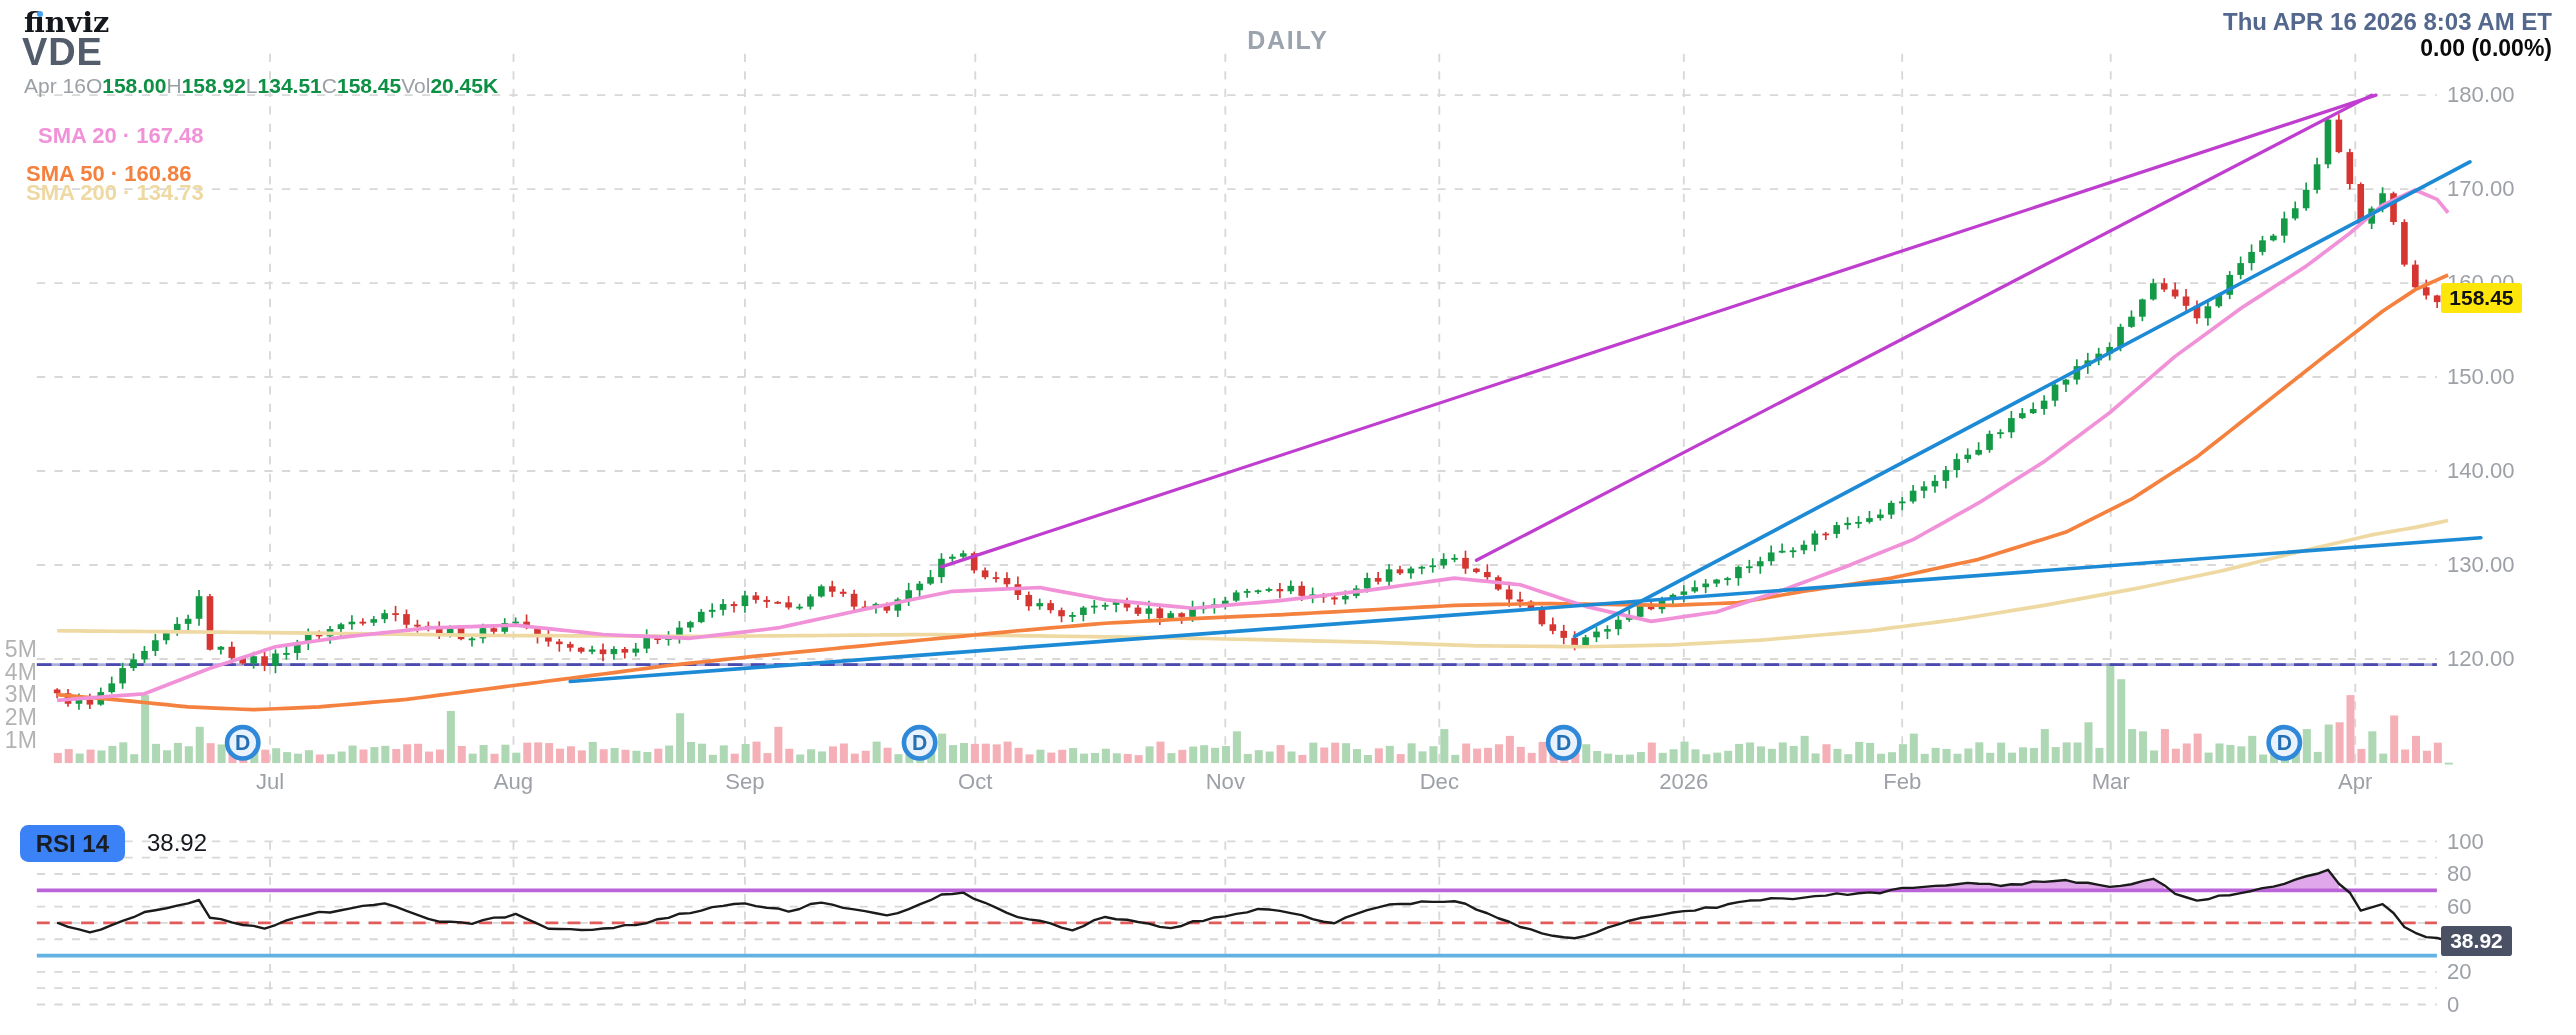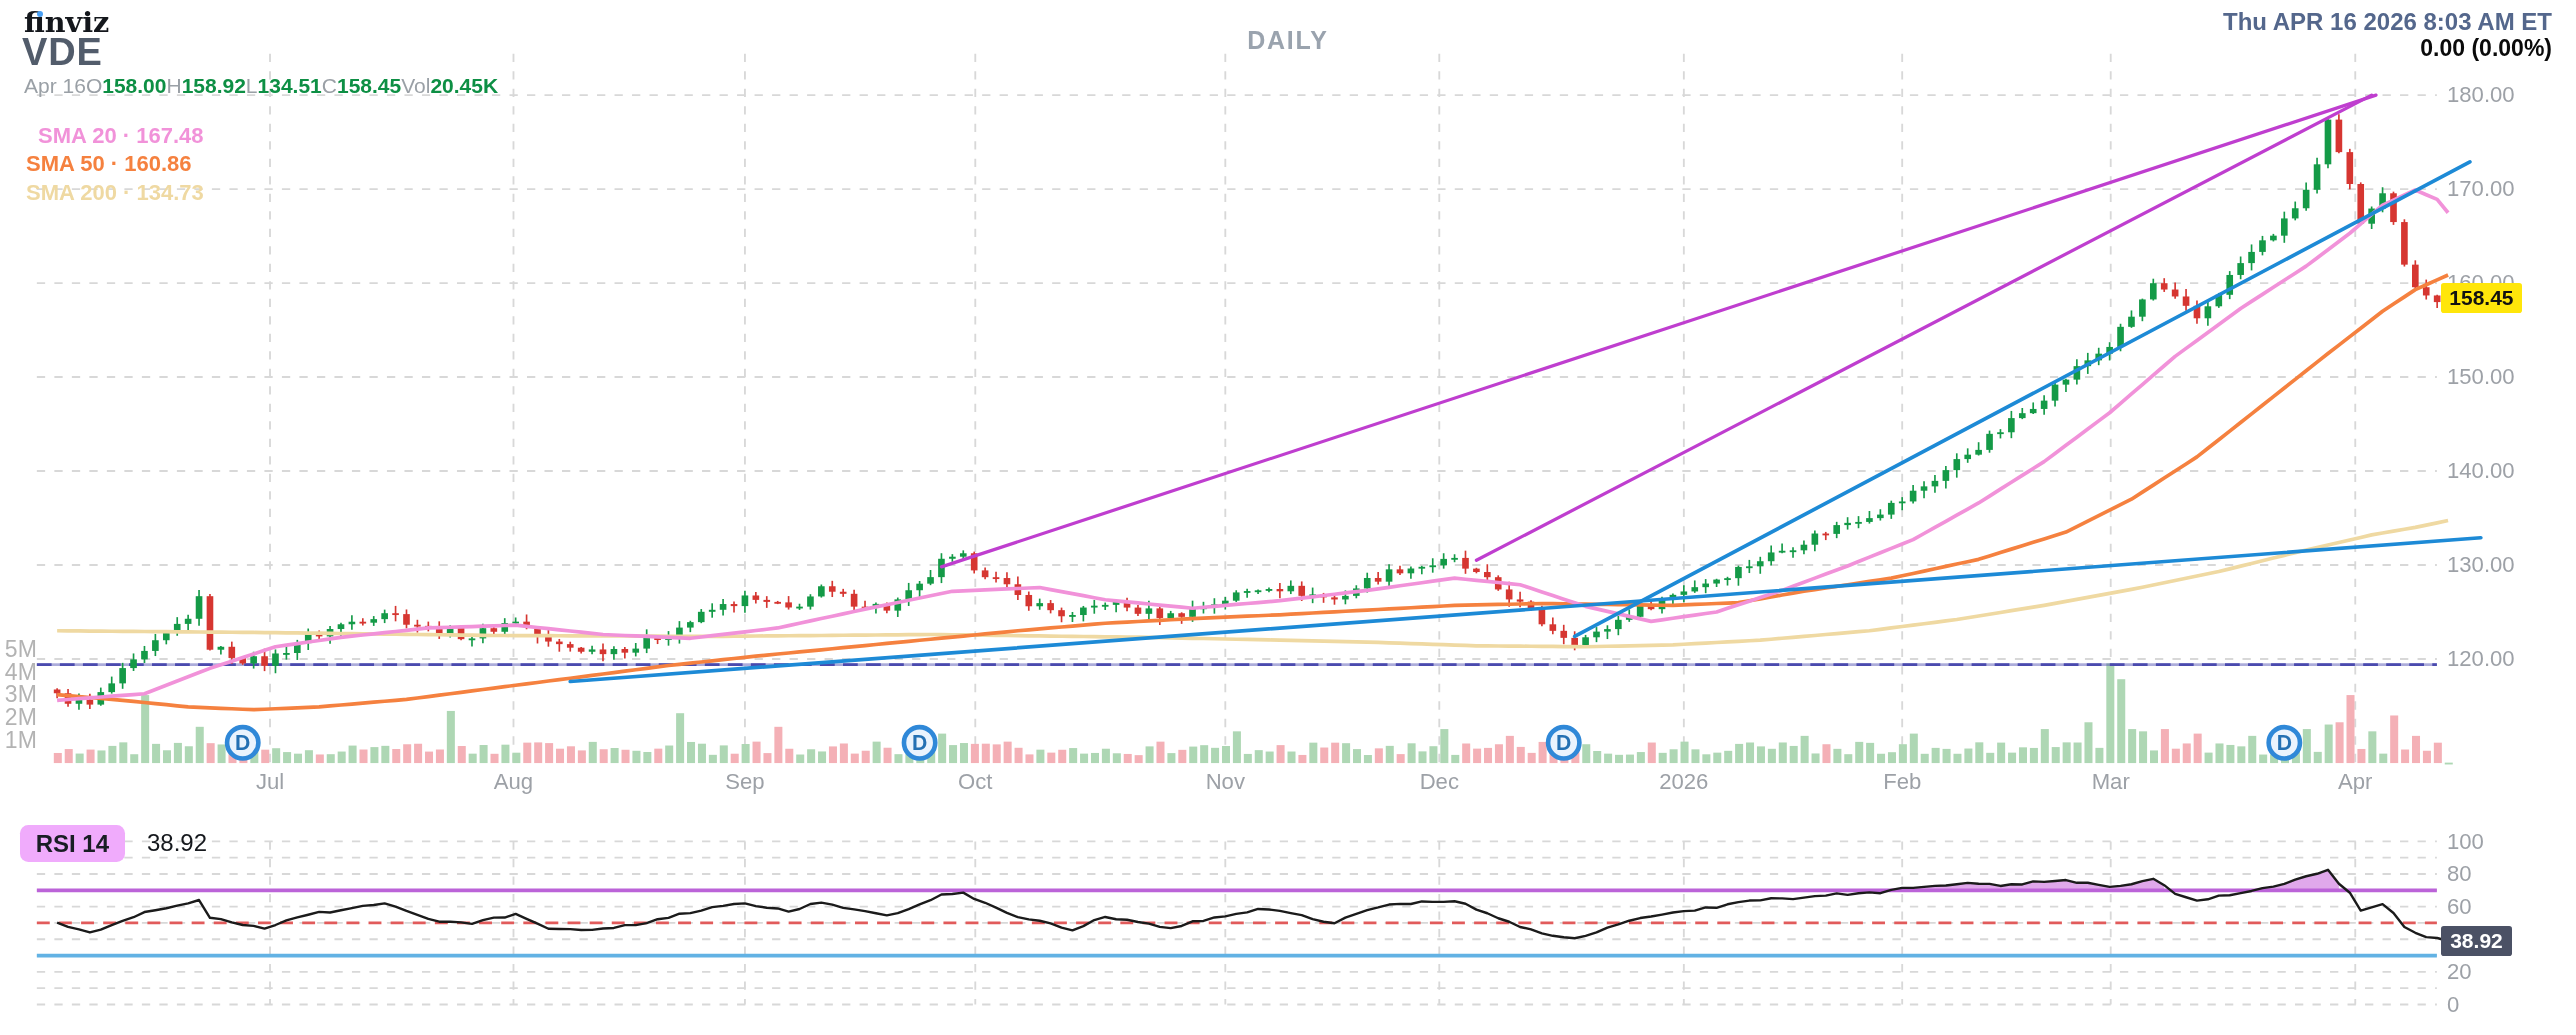--- a/index.html
+++ b/index.html
@@ -17,21 +17,21 @@
   .datetime{right:24px;top:8.3px;font-size:24px;font-weight:bold;color:#54678c;}
   .change{right:24px;top:35px;font-size:23px;font-weight:bold;color:#0a0a0a;}
   
   .quote{left:24px;top:74px;font-size:21px;display:flex;white-space:nowrap;}
   .quote .lab{color:#9aa0a6;}
   .quote .val{color:#0d8f44;font-weight:bold;}
   .quote .date{color:#9aa0a6;}
   
   .sma-row{left:26px;font-size:22px;font-weight:bold;white-space:nowrap;}
   
-  .rsi-pill{left:20px;top:825px;background:#f0abfc;border-radius:8.3px;padding:4.6px 15.7px;font-size:24px;font-weight:bold;color:#191d24;}
+  .rsi-pill{left:20px;top:825px;background:#3b82f6;border-radius:8.3px;padding:4.6px 15.7px;font-size:24px;font-weight:bold;color:#191d24;}
   .rsi-val{left:147px;top:829px;font-size:24px;color:#15181d;}
   
   .price-tag{left:2441px;top:284px;background:#ffe60a;color:#111;font-size:21px;font-weight:bold;padding:2.8px 8.3px;border-radius:2.8px;}
   .rsi-badge{left:2441px;top:928px;background:#4b5165;color:#fff;font-size:21px;font-weight:bold;padding:2.8px 9.2px;border-radius:2.8px;}
   svg text{font-family:"Liberation Sans",sans-serif;}
 </style>
 </head>
 <body>
 
 <svg id="chart" class="abs" style="left:0;top:0" width="2576" height="1036" viewBox="0 0 2796 1124">
@@ -799,21 +799,21 @@
   <span><span class="lab">O</span><span class="val">158.00</span></span>
   <span><span class="lab">H</span><span class="val">158.92</span></span>
   <span><span class="lab">L</span><span class="val">134.51</span></span>
   <span><span class="lab">C</span><span class="val">158.45</span></span>
   <span><span class="lab">Vol</span><span class="val">20.45K</span></span>
 </div>
 
 <div class="abs sma-row" style="top: 123px; color: rgb(241, 146, 217); margin-left: 12px;">
   <span>SMA 20</span> <span>·</span> <span>167.48</span>
 </div>
-<div class="abs sma-row" style="top: 151px; color: rgb(245, 129, 63);">
+<div class="abs sma-row" style="top: 161px; color: rgb(245, 129, 63);">
   <span>SMA 50</span> <span>·</span> <span>160.86</span>
 </div>
 <div class="abs sma-row" style="top: 180px; color: rgb(239, 217, 162);">
   <span>SMA 200</span> <span>·</span> <span>134.73</span>
 </div>
 
 <div class="abs rsi-pill">RSI 14</div>
 <div class="abs rsi-val">38.92</div>
 
 <div class="abs price-tag" style="top: 283px;">158.45</div>

